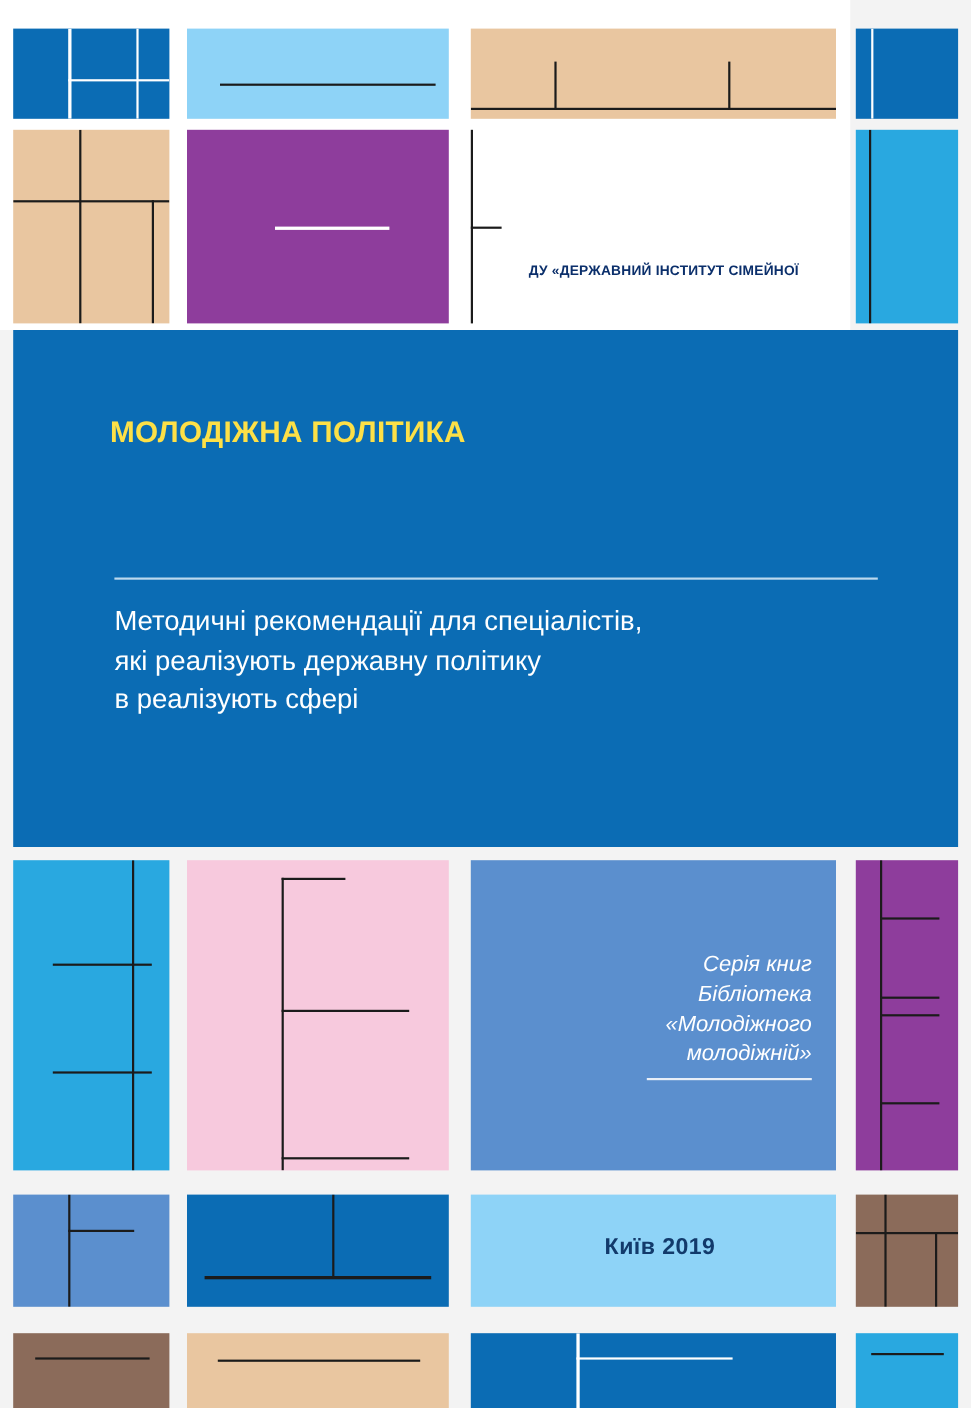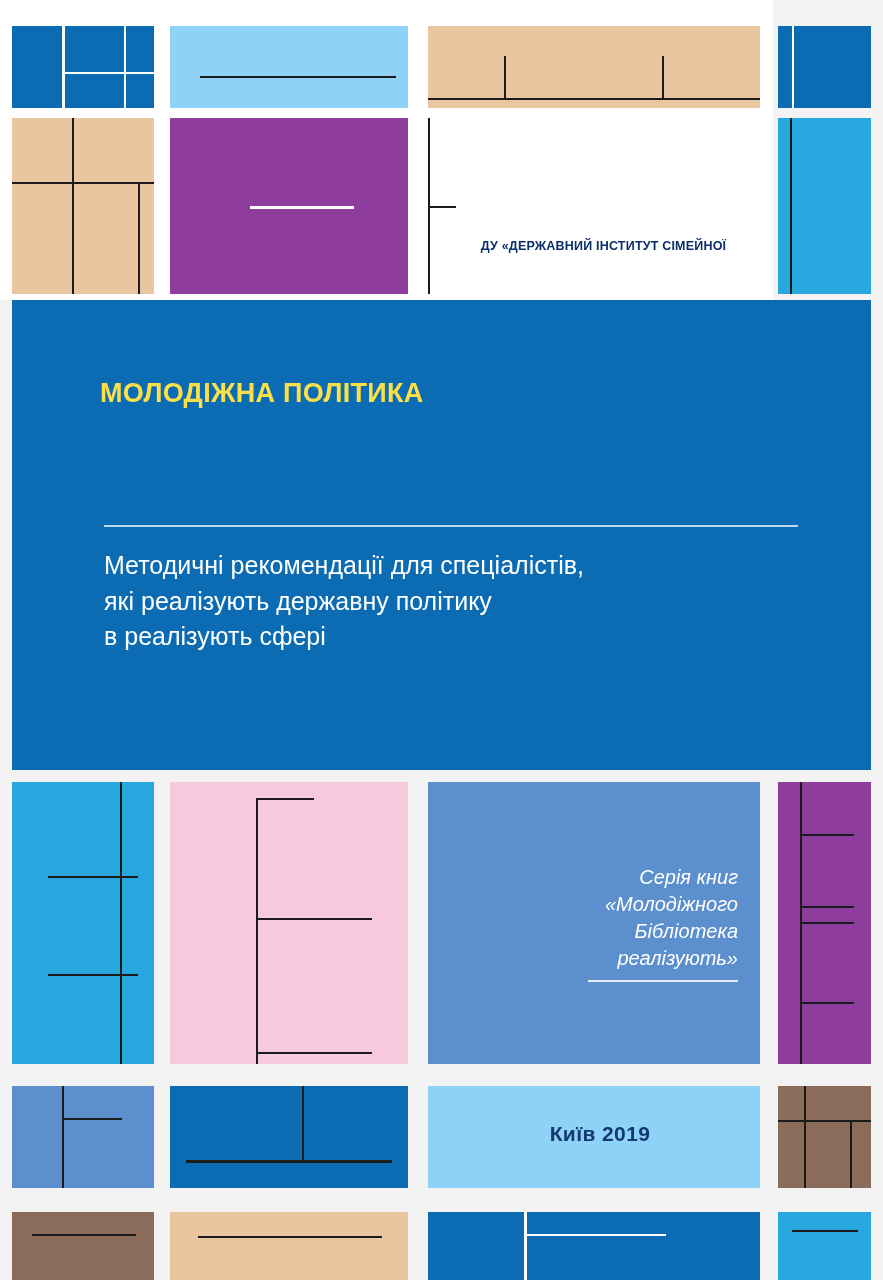--- a/index.html
+++ b/index.html
@@ -234,23 +234,23 @@
   <div class="tile" style="left:170px; top:782px; width:238px; height:282px; background:#f7c9dd;">
     <div class="ln" style="left:86px; top:16px; width:2px; height:266px;"></div>
     <div class="ln" style="left:86px; top:16px; width:58px; height:2px;"></div>
     <div class="ln" style="left:86px; top:136px; width:116px; height:2px;"></div>
     <div class="ln" style="left:86px; top:270px; width:116px; height:2px;"></div>
   </div>
 
   <div class="series-panel">
     <div class="series-text">
       <div>Серія книг</div>
+      <div>Бібліотека</div>
       <div>«Молодіжного</div>
-      <div>Бібліотека</div>
-      <div>реалізують»</div>
+      <div>молодіжній»</div>
     </div>
     <div class="series-rule"></div>
   </div>
 
   <div class="tile" style="left:778px; top:782px; width:93px; height:282px; background:#8e3d9c;">
     <div class="ln" style="left:22px; top:0; width:2px; height:282px;"></div>
     <div class="ln" style="left:22px; top:52px; width:54px; height:2px;"></div>
     <div class="ln" style="left:22px; top:124px; width:54px; height:2px;"></div>
     <div class="ln" style="left:22px; top:140px; width:54px; height:2px;"></div>
     <div class="ln" style="left:22px; top:220px; width:54px; height:2px;"></div>

